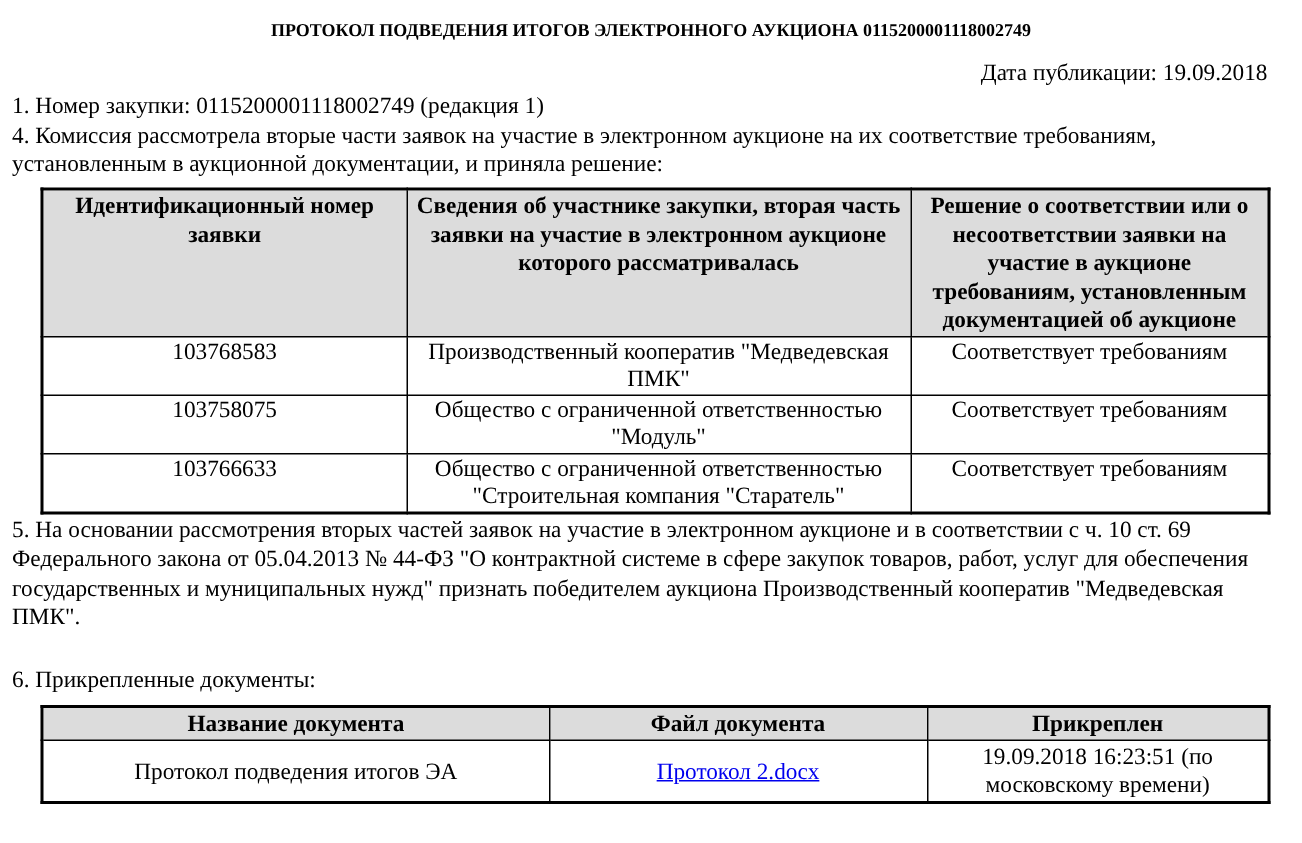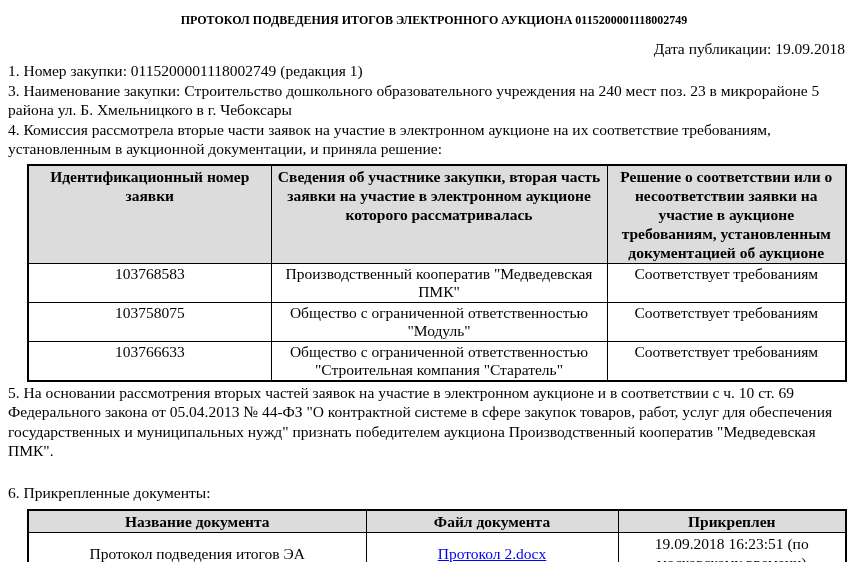--- a/index.html
+++ b/index.html
@@ -72,21 +72,20 @@
 </head>
 <body>
 
 <div class="doc">
 
   <div class="title">ПРОТОКОЛ ПОДВЕДЕНИЯ ИТОГОВ ЭЛЕКТРОННОГО АУКЦИОНА 0115200001118002749</div>
 
   <div class="pubdate">Дата публикации: 19.09.2018</div>
 
   <div class="para">1. Номер закупки: 0115200001118002749 (редакция 1)</div>
-  <div class="para">3. Наименование закупки: Строительство дошкольного образовательного учреждения на 240 мест поз. 23 в микрорайоне 5 района ул. Б. Хмельницкого в  г. Чебоксары</div>
   <div class="para">4. Комиссия рассмотрела вторые части заявок на участие в электронном аукционе на их соответствие требованиям, установленным в аукционной документации, и приняла решение:</div>
 
   <table class="apps">
     <colgroup>
       <col style="width:243px">
       <col style="width:336px">
       <col style="width:239px">
     </colgroup>
     <thead>
       <tr>

